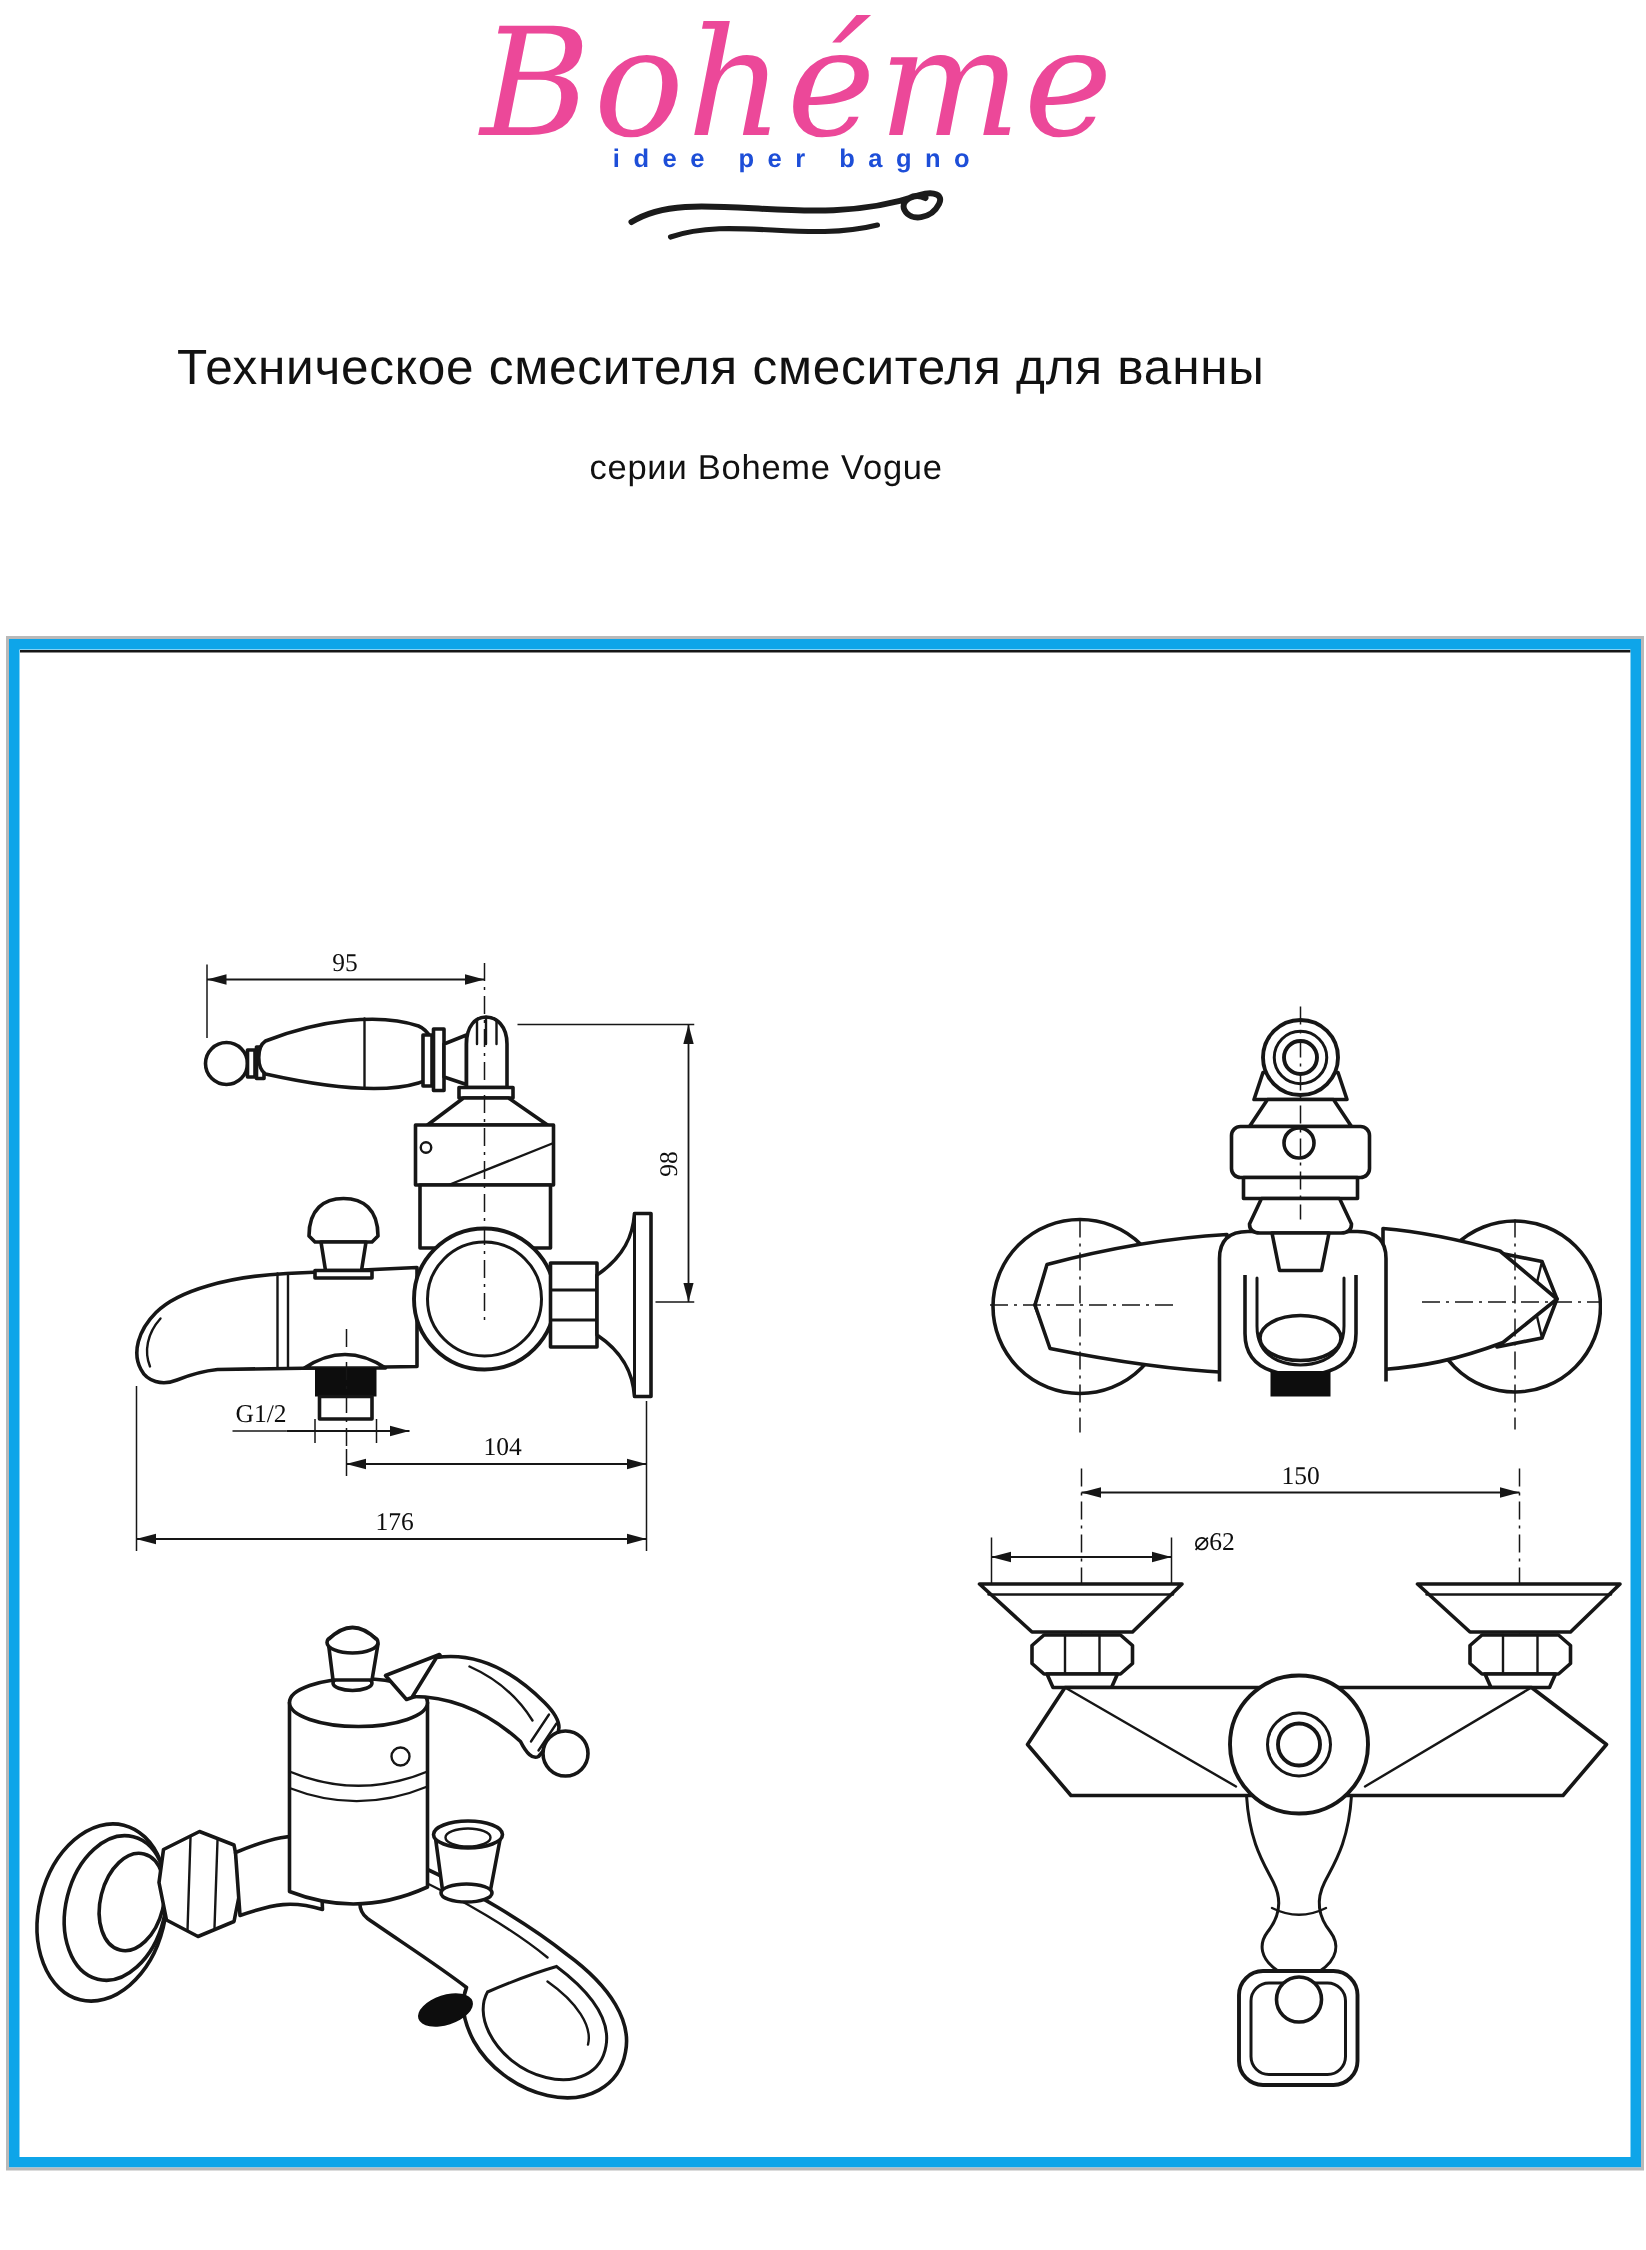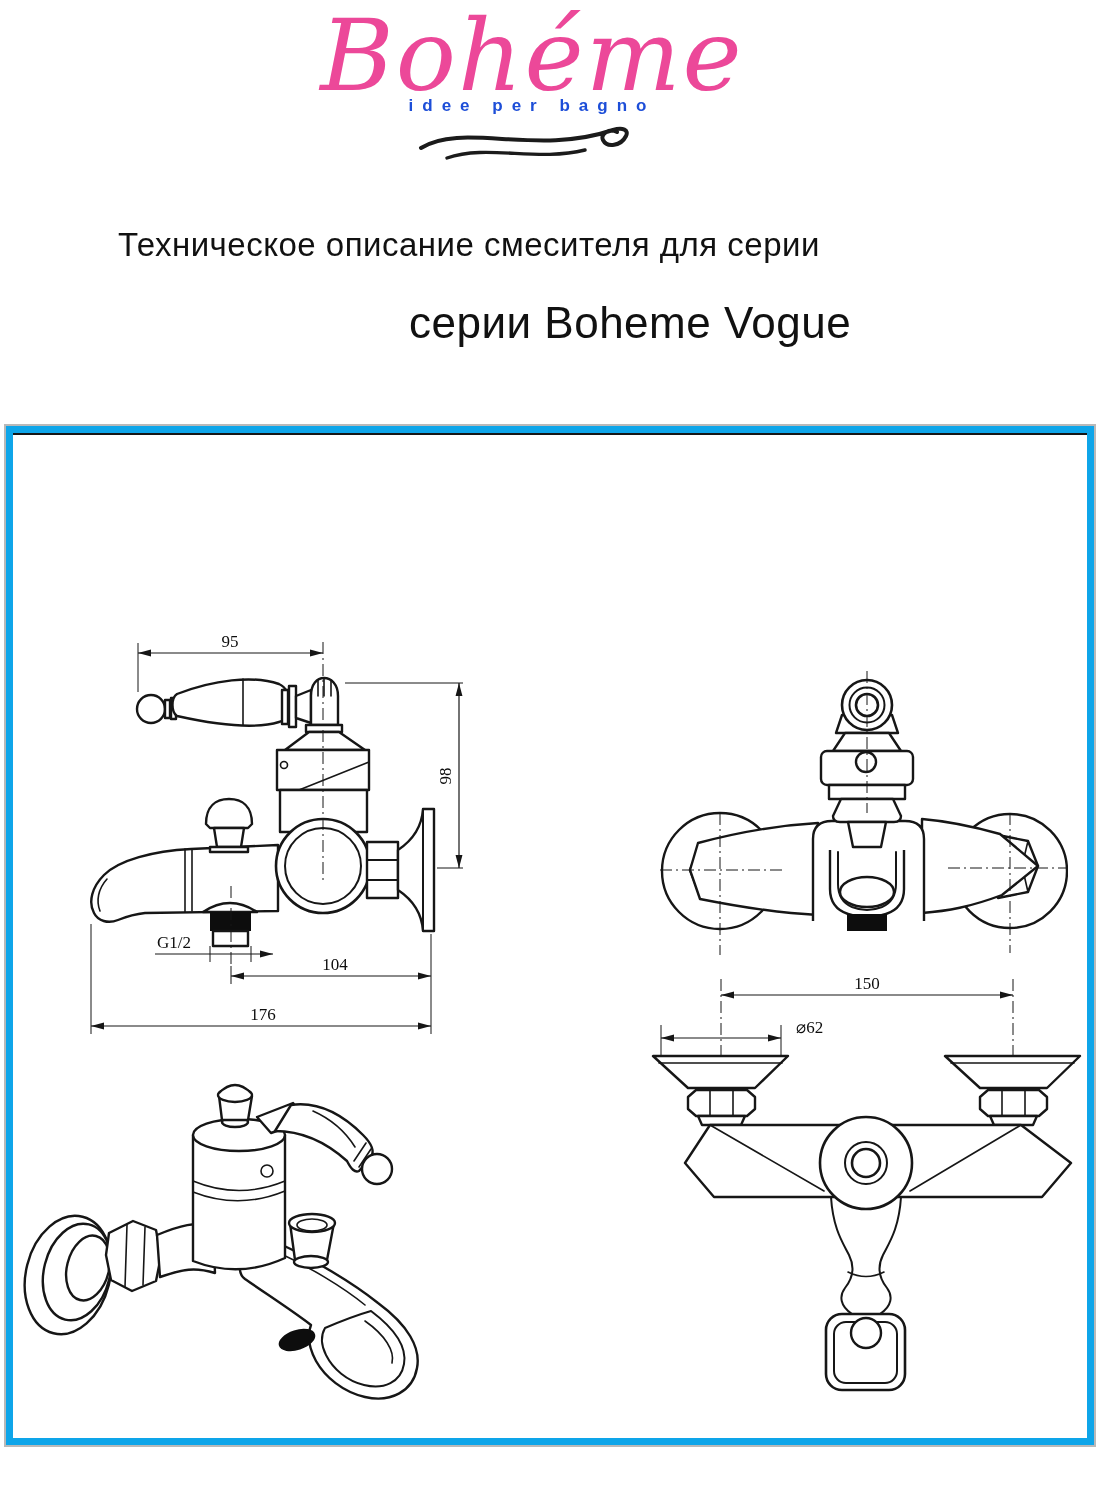--- a/index.html
+++ b/index.html
@@ -6,21 +6,21 @@
   .page{position:relative;width:1097px;height:1500px;background:#fff;overflow:hidden;
         font-family:"Liberation Sans",sans-serif;color:#111;}
   
   .logo{position:absolute;top:4px;left:0;width:1064px;text-align:center;}
   .brand{font-family:"DejaVu Serif",serif;font-style:italic;font-weight:400;
          font-size:100px;line-height:1.04;letter-spacing:2px;color:#ec4899;}
   .tagline{font-size:17px;letter-spacing:9px;color:#1d4ed8;margin-top:-12px;font-weight:bold;}
   .swoosh{display:block;margin:2px auto 0 auto;}
   
   .t1{position:absolute;left:118px;top:226px;font-size:33px;letter-spacing:0.5px;white-space:nowrap;}
-  .t2{position:absolute;left:409px;top:298px;font-size:44px;letter-spacing:0.5px;white-space:nowrap;}
+  .t2{position:absolute;left:393px;top:298px;font-size:23px;letter-spacing:0.5px;white-space:nowrap;}
   
   .frame{position:absolute;left:6px;top:426px;width:1088px;height:1019px;box-sizing:border-box;
          background:#fff;border:7px solid #0ea5e9;outline:2px solid #b9b9b9;
          box-shadow:inset 0 2px 0 0 #161616;}
   .frame svg{position:absolute;}
   .v1{left:60px;top:195px;}
   .v2{left:635px;top:230px;}
   .v3{left:0px;top:630px;}
   .v4{left:615px;top:540px;}
   
@@ -41,21 +41,21 @@
 
   <div class="logo">
     <div class="brand">Bohéme</div>
     <div class="tagline">idee per bagno</div>
     <svg class="swoosh" width="230" height="48" viewBox="0 0 230 48">
       <path d="M4,30 C45,4 120,38 196,12 C206,9 212,12 209,18 C204,28 190,30 186,22 C183,16 192,10 200,14" fill="none" stroke="#1b1b1b" stroke-width="4" stroke-linecap="round"></path>
       <path d="M30,40 C70,26 120,44 168,32" fill="none" stroke="#1b1b1b" stroke-width="3.4" stroke-linecap="round"></path>
     </svg>
   </div>
 
-  <div class="t1">Техническое описание смесителя для серии</div>
+  <div class="t1">Техническое смесителя смесителя для ванны</div>
   <div class="t2">серии Boheme Vogue</div>
 
   <div class="frame">
 
     <svg class="v1" width="390" height="420" viewBox="0 0 390 420">
       <defs>
         <marker id="m1" viewBox="0 0 12 8" refX="12" refY="4" markerWidth="13" markerHeight="9" orient="auto-start-reverse" markerUnits="userSpaceOnUse">
           <path d="M0,0.8 L12,4 L0,7.2 Z" fill="#161616"></path>
         </marker>
       </defs>

